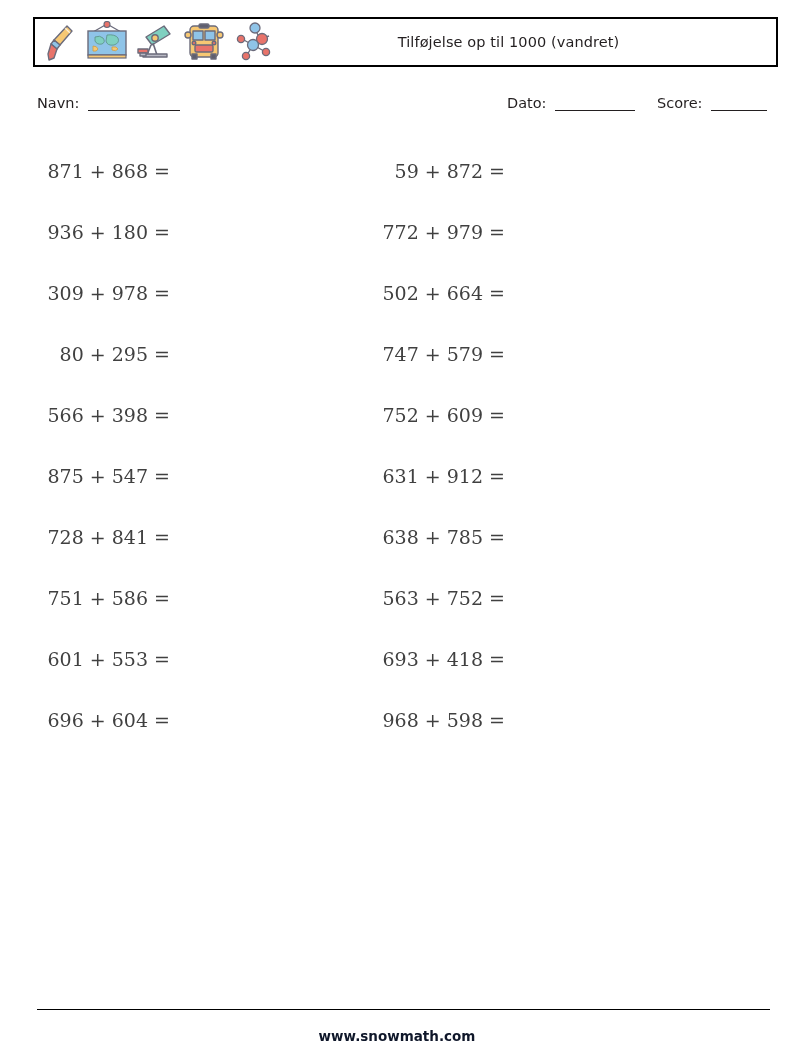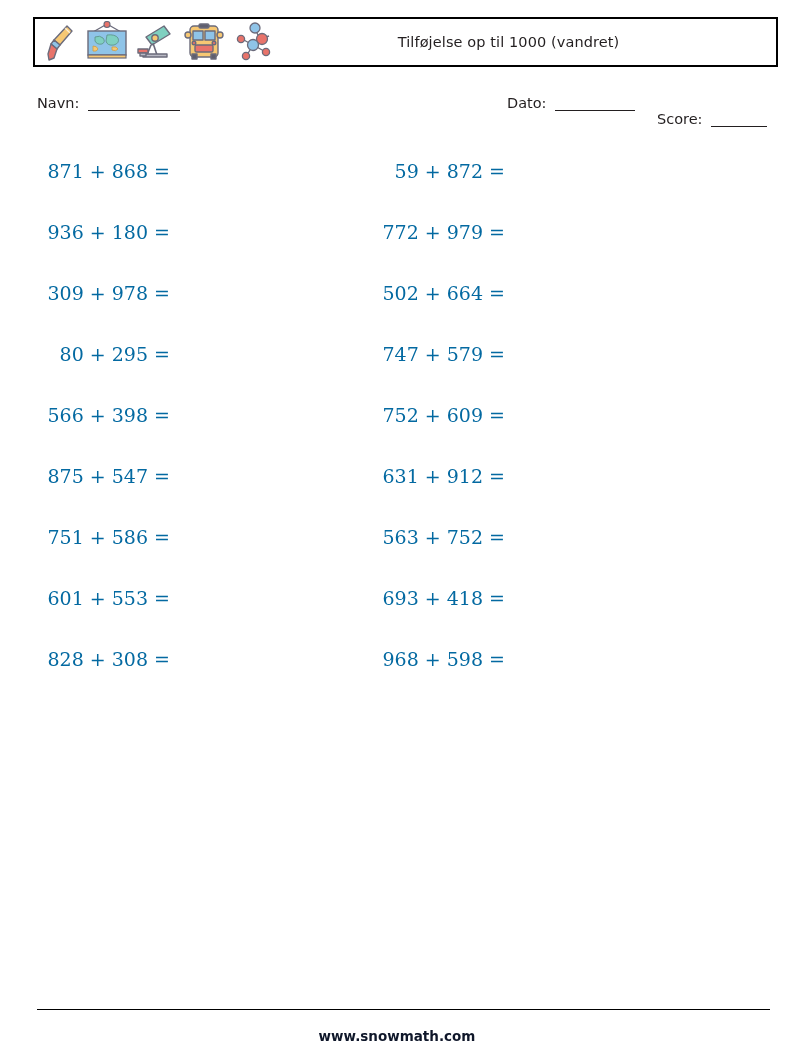--- a/index.html
+++ b/index.html
@@ -65,21 +65,21 @@
   }
   .meta-date {
     position: absolute;
     left: 470px;
     top: 0;
     white-space: nowrap;
   }
   .meta-score {
     position: absolute;
     left: 620px;
-    top: 16px;
+    top: 0;
     white-space: nowrap;
   }
   .rule {
     display: inline-block;
     border-bottom: 1.4px solid #231f20;
     vertical-align: bottom;
     margin-left: 4px;
     height: 13px;
   }
   .rule-name  { width: 92px; }
@@ -94,21 +94,21 @@
     width: 500px;
   }
   .prow {
     height: 61px;
     display: flex;
     align-items: center;
   }
   .pcell {
     font-size: 19px;
     font-family: "DejaVu Serif", serif;
-    color: #0369a1;
+    color: #404040;
     white-space: nowrap;
     text-align: right;
   }
   .pcell-left  { width: 133px; }
   .pcell-right { width: 133px; margin-left: 202px; }
 
   
   .footer-rule {
     position: absolute;
     left: 37px;
@@ -248,27 +248,31 @@
     </div>
     <div class="prow">
       <div class="pcell pcell-left">566 + 398 =</div>
       <div class="pcell pcell-right">752 + 609 =</div>
     </div>
     <div class="prow">
       <div class="pcell pcell-left">875 + 547 =</div>
       <div class="pcell pcell-right">631 + 912 =</div>
     </div>
     <div class="prow">
+      <div class="pcell pcell-left">728 + 841 =</div>
+      <div class="pcell pcell-right">638 + 785 =</div>
+    </div>
+    <div class="prow">
       <div class="pcell pcell-left">751 + 586 =</div>
       <div class="pcell pcell-right">563 + 752 =</div>
     </div>
     <div class="prow">
       <div class="pcell pcell-left">601 + 553 =</div>
       <div class="pcell pcell-right">693 + 418 =</div>
     </div>
     <div class="prow">
-      <div class="pcell pcell-left">828 + 308 =</div>
+      <div class="pcell pcell-left">696 + 604 =</div>
       <div class="pcell pcell-right">968 + 598 =</div>
     </div>
   </div>
 
 <div class="footer-rule"></div>
 <div class="footer-text">www.snowmath.com</div>
 
 </body></html>

